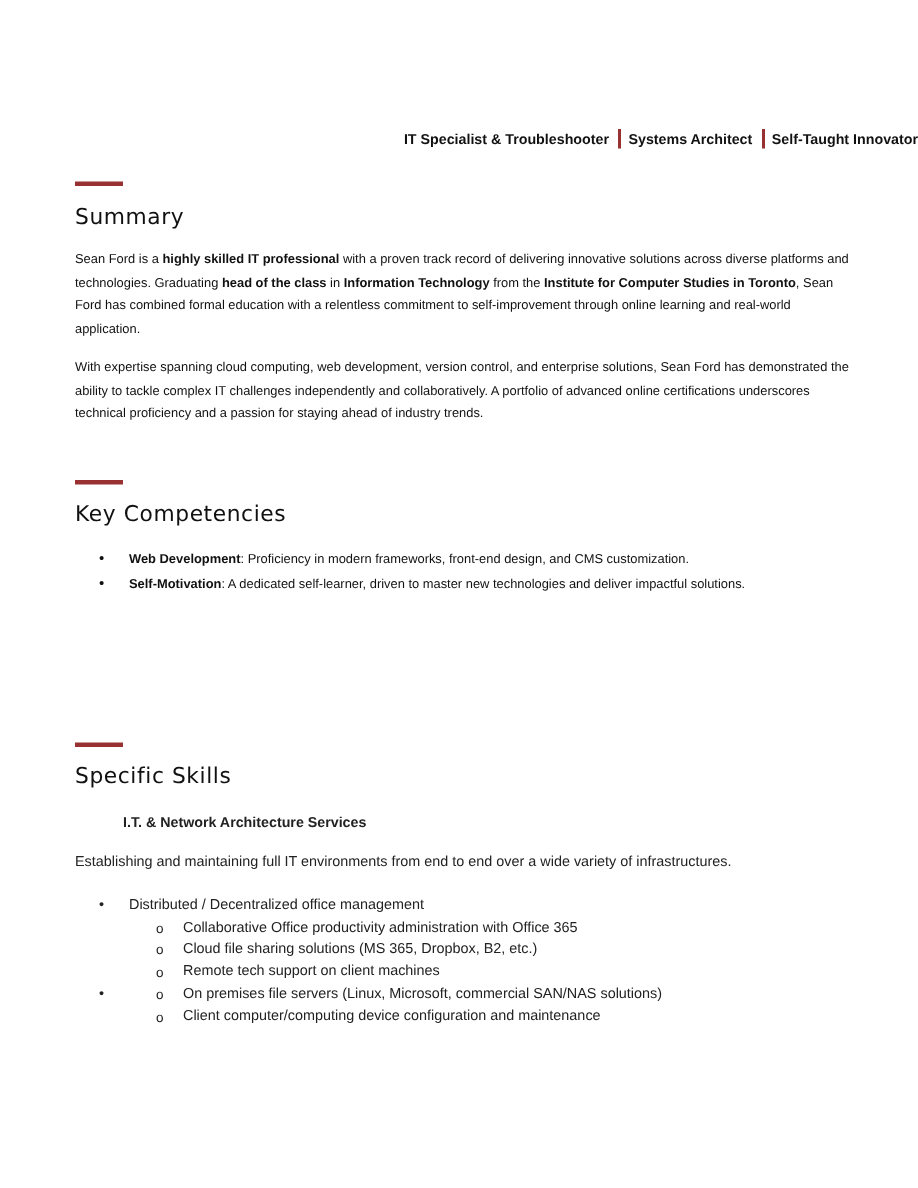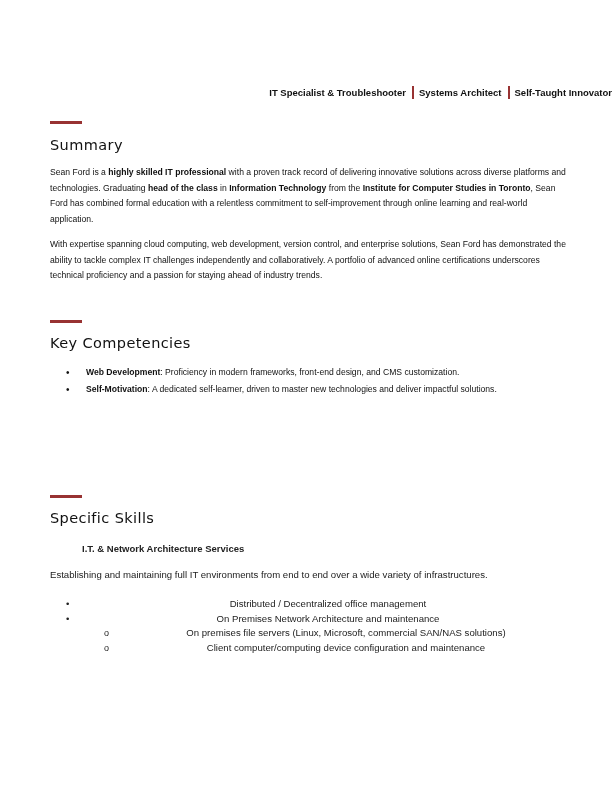--- a/index.html
+++ b/index.html
@@ -13,21 +13,21 @@
     .tagline .sep { display: inline-block; width: 2px; height: 13px; background: #983232; vertical-align: -3px; margin: 0 5px 0 6px; }
     .bar { position: absolute; left: 50px; width: 32px; height: 3px; background: #983232; }
     .h2 { position: absolute; left: 50px; font-family: "DejaVu Sans", sans-serif; font-size: 14.5px; color: #111; letter-spacing: 0.4px; }
     .para { position: absolute; left: 50px; width: 516px; font-size: 8.6px; line-height: 15.6px; color: #111; }
     .para b { font-weight: bold; margin-top: 22px; }
     ul.comp { position: absolute; left: 50px; width: 500px; margin: 0; padding: 0; list-style: none; font-size: 8.6px; line-height: 15.6px; }
     ul.comp li { position: relative; padding-left: 36px; margin-bottom: 1px; }
     ul.comp li::before { content: "\2022"; position: absolute; left: 16px; top: 0; font-size: 10px; }
     .subhead { position: absolute; left: 50px; font-size: 9.5px; font-weight: bold; color: #222; margin-left: 32px; }
     .intro { position: absolute; left: 50px; font-size: 9.6px; color: #222; }
-    ul.skills { position: absolute; left: 50px; width: 520px; margin: 0; padding: 0; list-style: none; font-size: 9.6px; line-height: 14.7px; color: #222; text-align: center; }
+    ul.skills { position: absolute; left: 50px; width: 520px; margin: 0; padding: 0; list-style: none; font-size: 9.6px; line-height: 14.7px; color: #222; }
     ul.skills > li { position: relative; padding-left: 36px; }
     ul.skills > li::before { content: "\2022"; position: absolute; left: 16px; top: 0; }
     ul.skills ul { margin: 0; padding: 0; list-style: none; }
     ul.skills ul li { position: relative; padding-left: 36px; }
     ul.skills ul li::before { content: "o"; position: absolute; left: 18px; top: 0; font-size: 9px; }
   </style>
 </head>
 <body>
 
 <div class="page">
@@ -45,19 +45,23 @@
   <ul class="comp" id="comp" style="top:365px">
       <li><b>Web Development</b><span>: Proficiency in modern frameworks, front-end design, and CMS customization.</span></li>
       <li><b>Self-Motivation</b><span>: A dedicated self-learner, driven to master new technologies and deliver impactful solutions.</span></li>
     </ul>
 
   <div class="bar" style="top:495px"></div>
   <div class="h2" style="top:510px">Specific Skills</div>
   <div class="subhead" style="top:543px">I.T. &amp; Network Architecture Services</div>
   <div class="intro" style="top:569px">Establishing and maintaining full IT environments from end to end over a wide variety of infrastructures.</div>
   <ul class="skills" id="skills" style="top:597px">
-      <li><span>Distributed / Decentralized office management</span></li>
-      <li><span>On Premises Network Architecture and maintenance</span><ul>
+      <li><span>Distributed / Decentralized office management</span><ul>
+          <li>Collaborative Office productivity administration with Office 365</li>
+          <li>Cloud file sharing solutions (MS 365, Dropbox, B2, etc.)</li>
+          <li>Remote tech support on client machines</li>
+        </ul></li>
+      <li><ul>
           <li>On premises file servers (Linux, Microsoft, commercial SAN/NAS solutions)</li>
           <li>Client computer/computing device configuration and maintenance</li>
         </ul></li>
     </ul>
 </div>
 
 </body></html>

